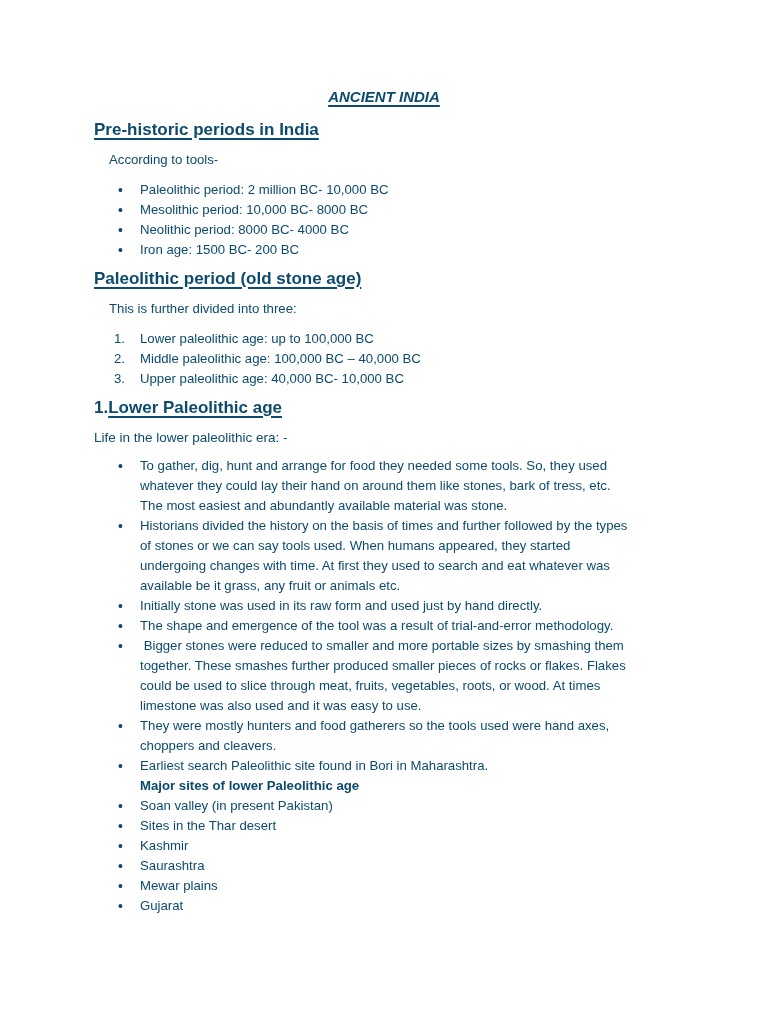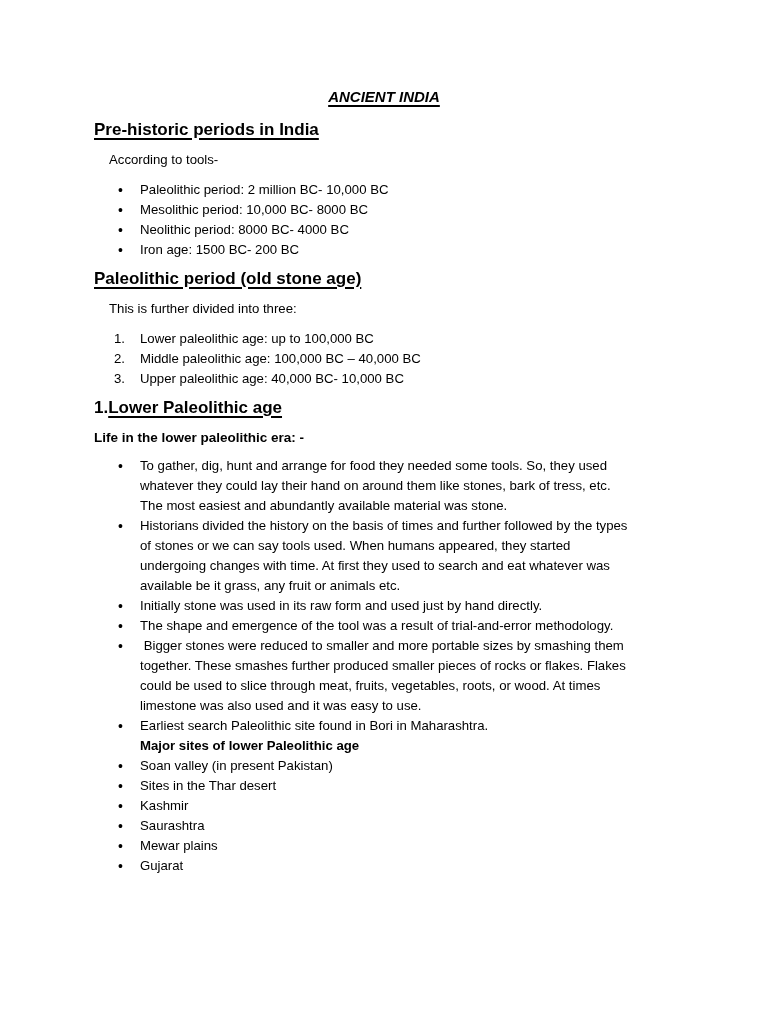--- a/index.html
+++ b/index.html
@@ -11,21 +11,21 @@
     position: relative;
     width: 768px;
     height: 1024px;
     margin: 0 auto;
     background: #ffffff;
     box-sizing: border-box;
     padding: 86px 94px 0 94px;
     font-family: "Liberation Sans", sans-serif;
     font-size: 13.2px;
     line-height: 20px;
-    color: #000000;
+    color: #0c4a6e;
     overflow: hidden;
   }
   .doc-title {
     text-align: center;
     font-size: 15px;
     font-weight: bold;
     font-style: italic;
     margin: 0 0 12px 0;
     line-height: 22px;
   }
@@ -77,21 +77,21 @@
     content: counter(item) ".";
     position: absolute;
     left: 0;
     top: 0;
   }
   .wrap {
     white-space: pre-wrap;
   }
   .subsection-heading {
     font-size: 13.5px;
-    font-weight: bold;
+    font-weight: normal;
     margin: 0 0 8px 0;
   }
   .bold-inline-heading {
     font-weight: bold;
   }
   .no-gap { margin-bottom: 9px; }
 </style>
 </head>
 <body>
 
@@ -131,20 +131,22 @@
     <li><span class="wrap">Historians divided the history on the basis of times and further followed by the types
 of stones or we can say tools used. When humans appeared, they started
 undergoing changes with time. At first they used to search and eat whatever was
 available be it grass, any fruit or animals etc.</span></li>
     <li><span class="wrap">Initially stone was used in its raw form and used just by hand directly.</span></li>
     <li><span class="wrap">The shape and emergence of the tool was a result of trial-and-error methodology.</span></li>
     <li><span class="wrap"> Bigger stones were reduced to smaller and more portable sizes by smashing them
 together. These smashes further produced smaller pieces of rocks or flakes. Flakes
 could be used to slice through meat, fruits, vegetables, roots, or wood. At times
 limestone was also used and it was easy to use.</span></li>
+    <li><span class="wrap">They were mostly hunters and food gatherers so the tools used were hand axes,
+choppers and cleavers.</span></li>
     <li>
       <span class="wrap">Earliest search Paleolithic site found in Bori in Maharashtra.</span>
       <div class="bold-inline-heading">Major sites of lower Paleolithic age</div>
     </li>
     <li><span>Soan valley (in present Pakistan)</span></li>
     <li><span>Sites in the Thar desert</span></li>
     <li><span>Kashmir</span></li>
     <li><span>Saurashtra</span></li>
     <li><span>Mewar plains</span></li>
     <li><span>Gujarat</span></li>

